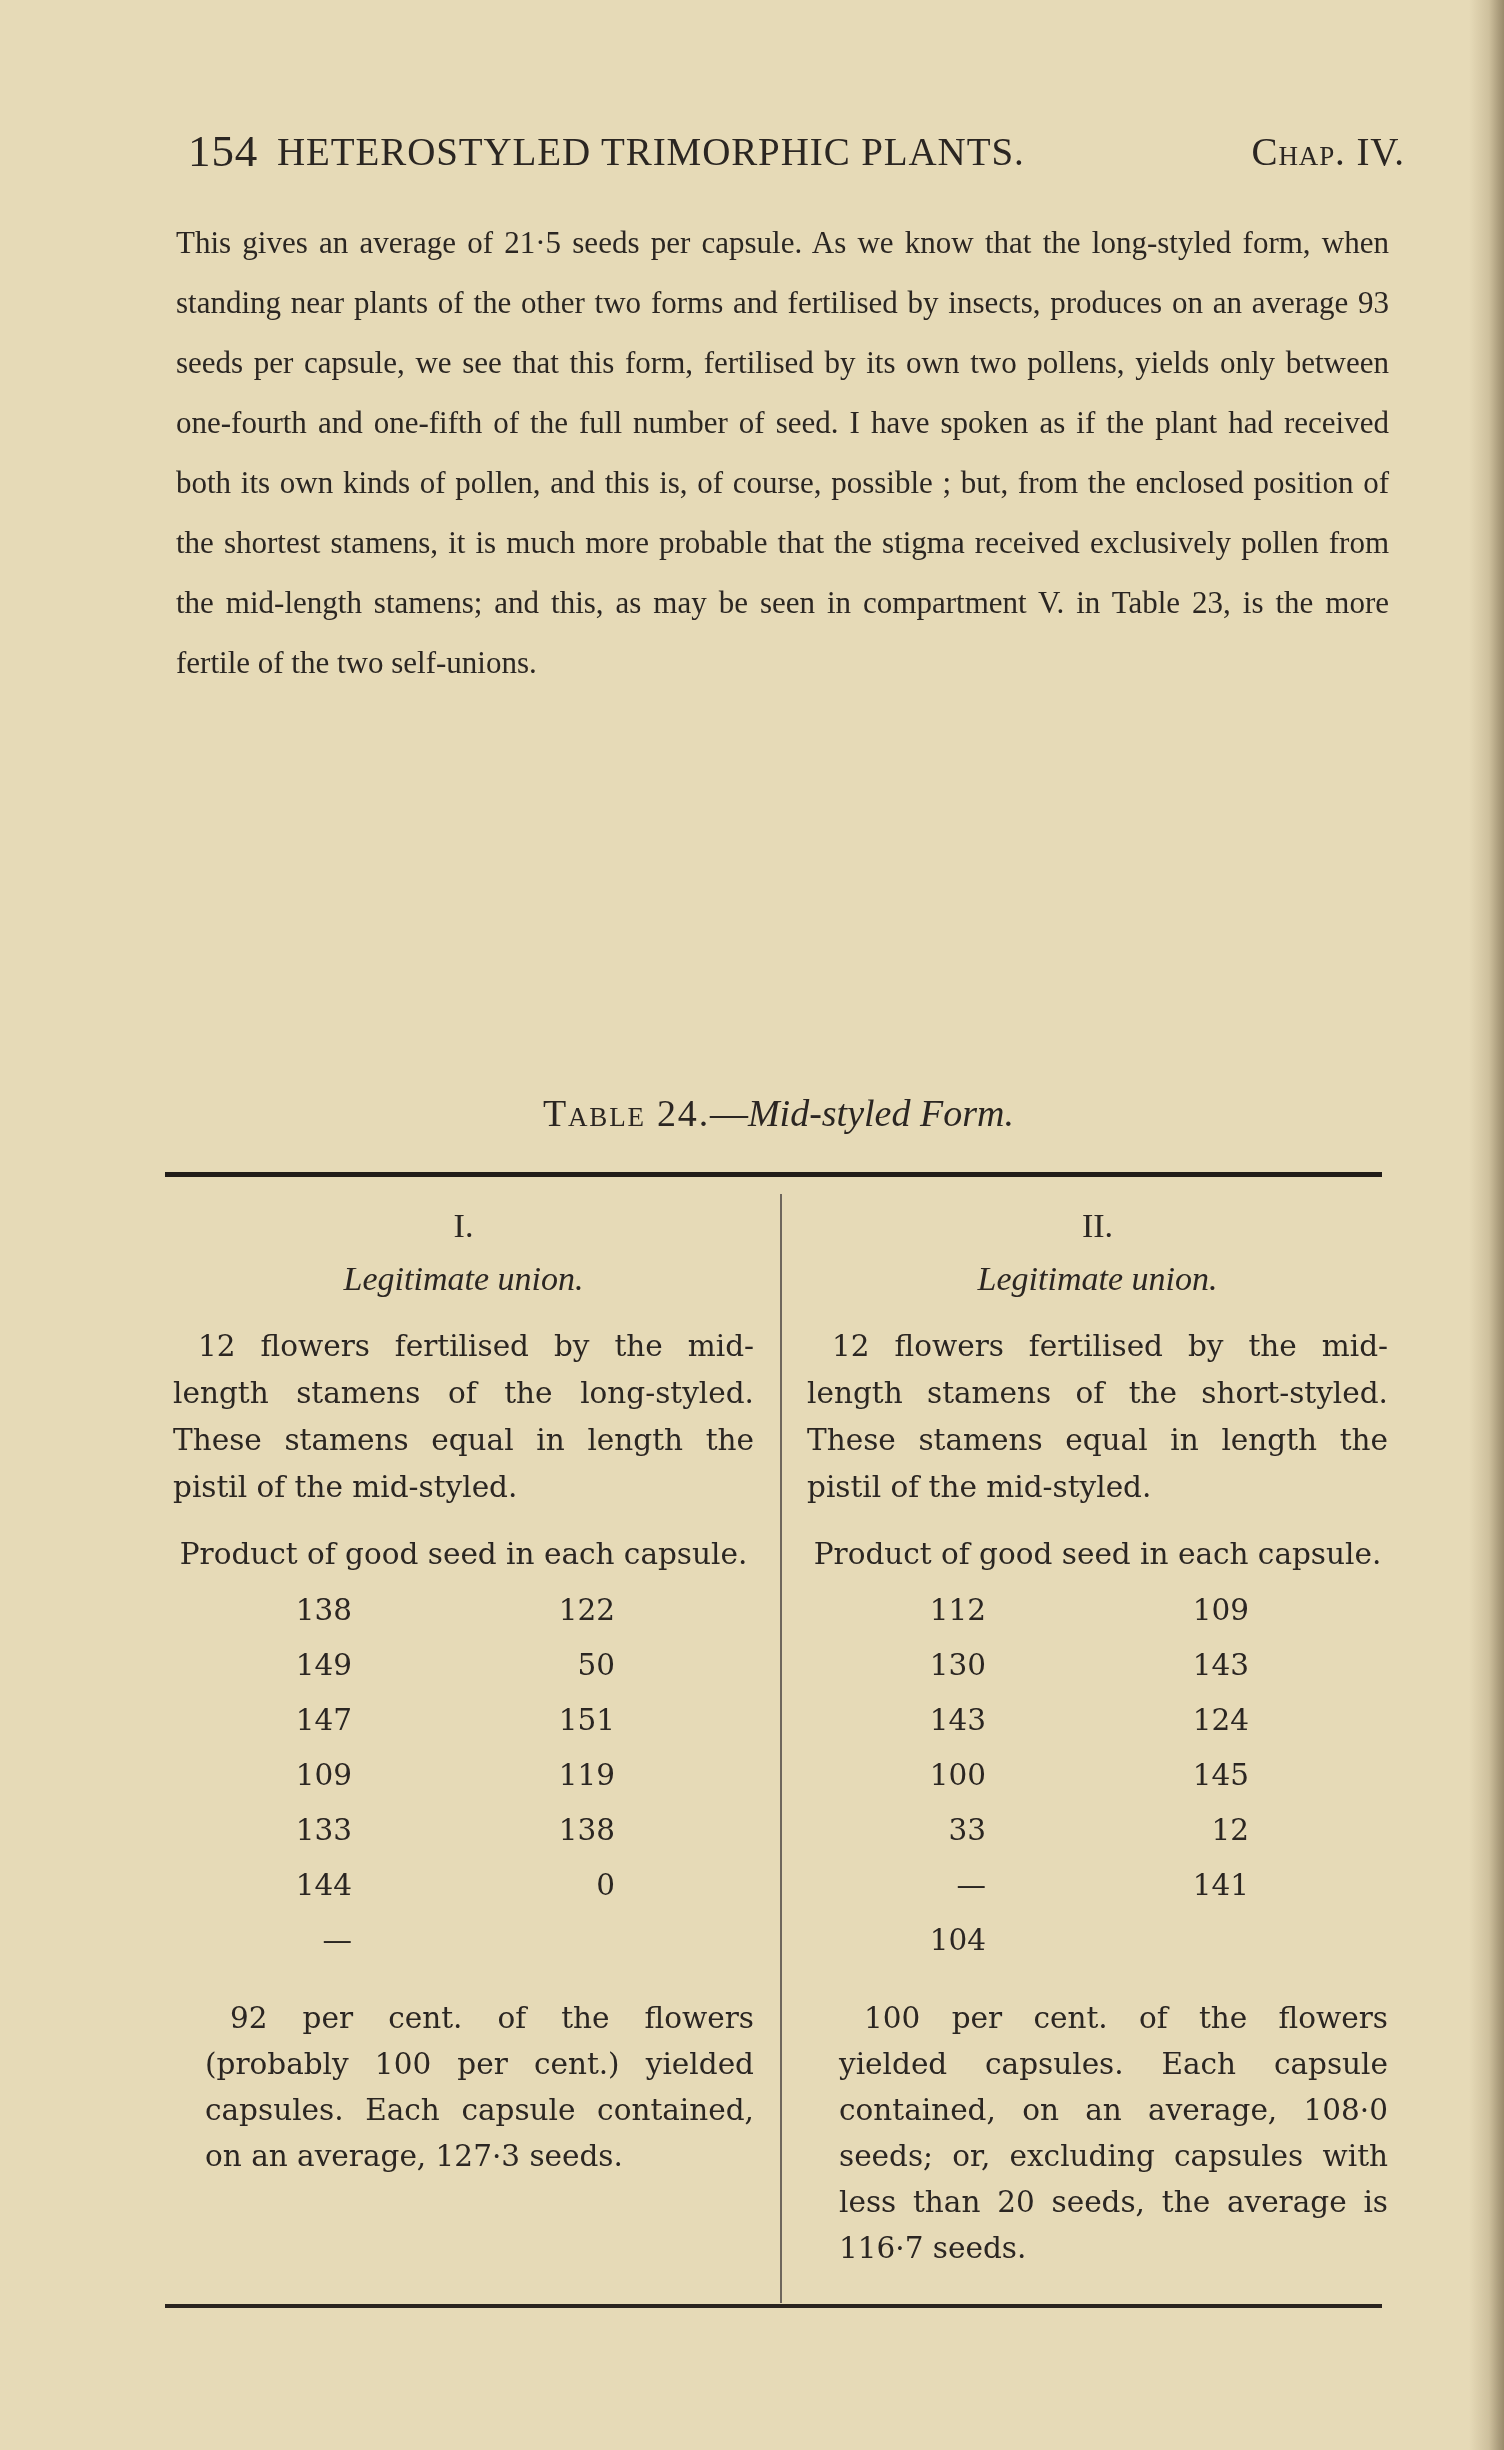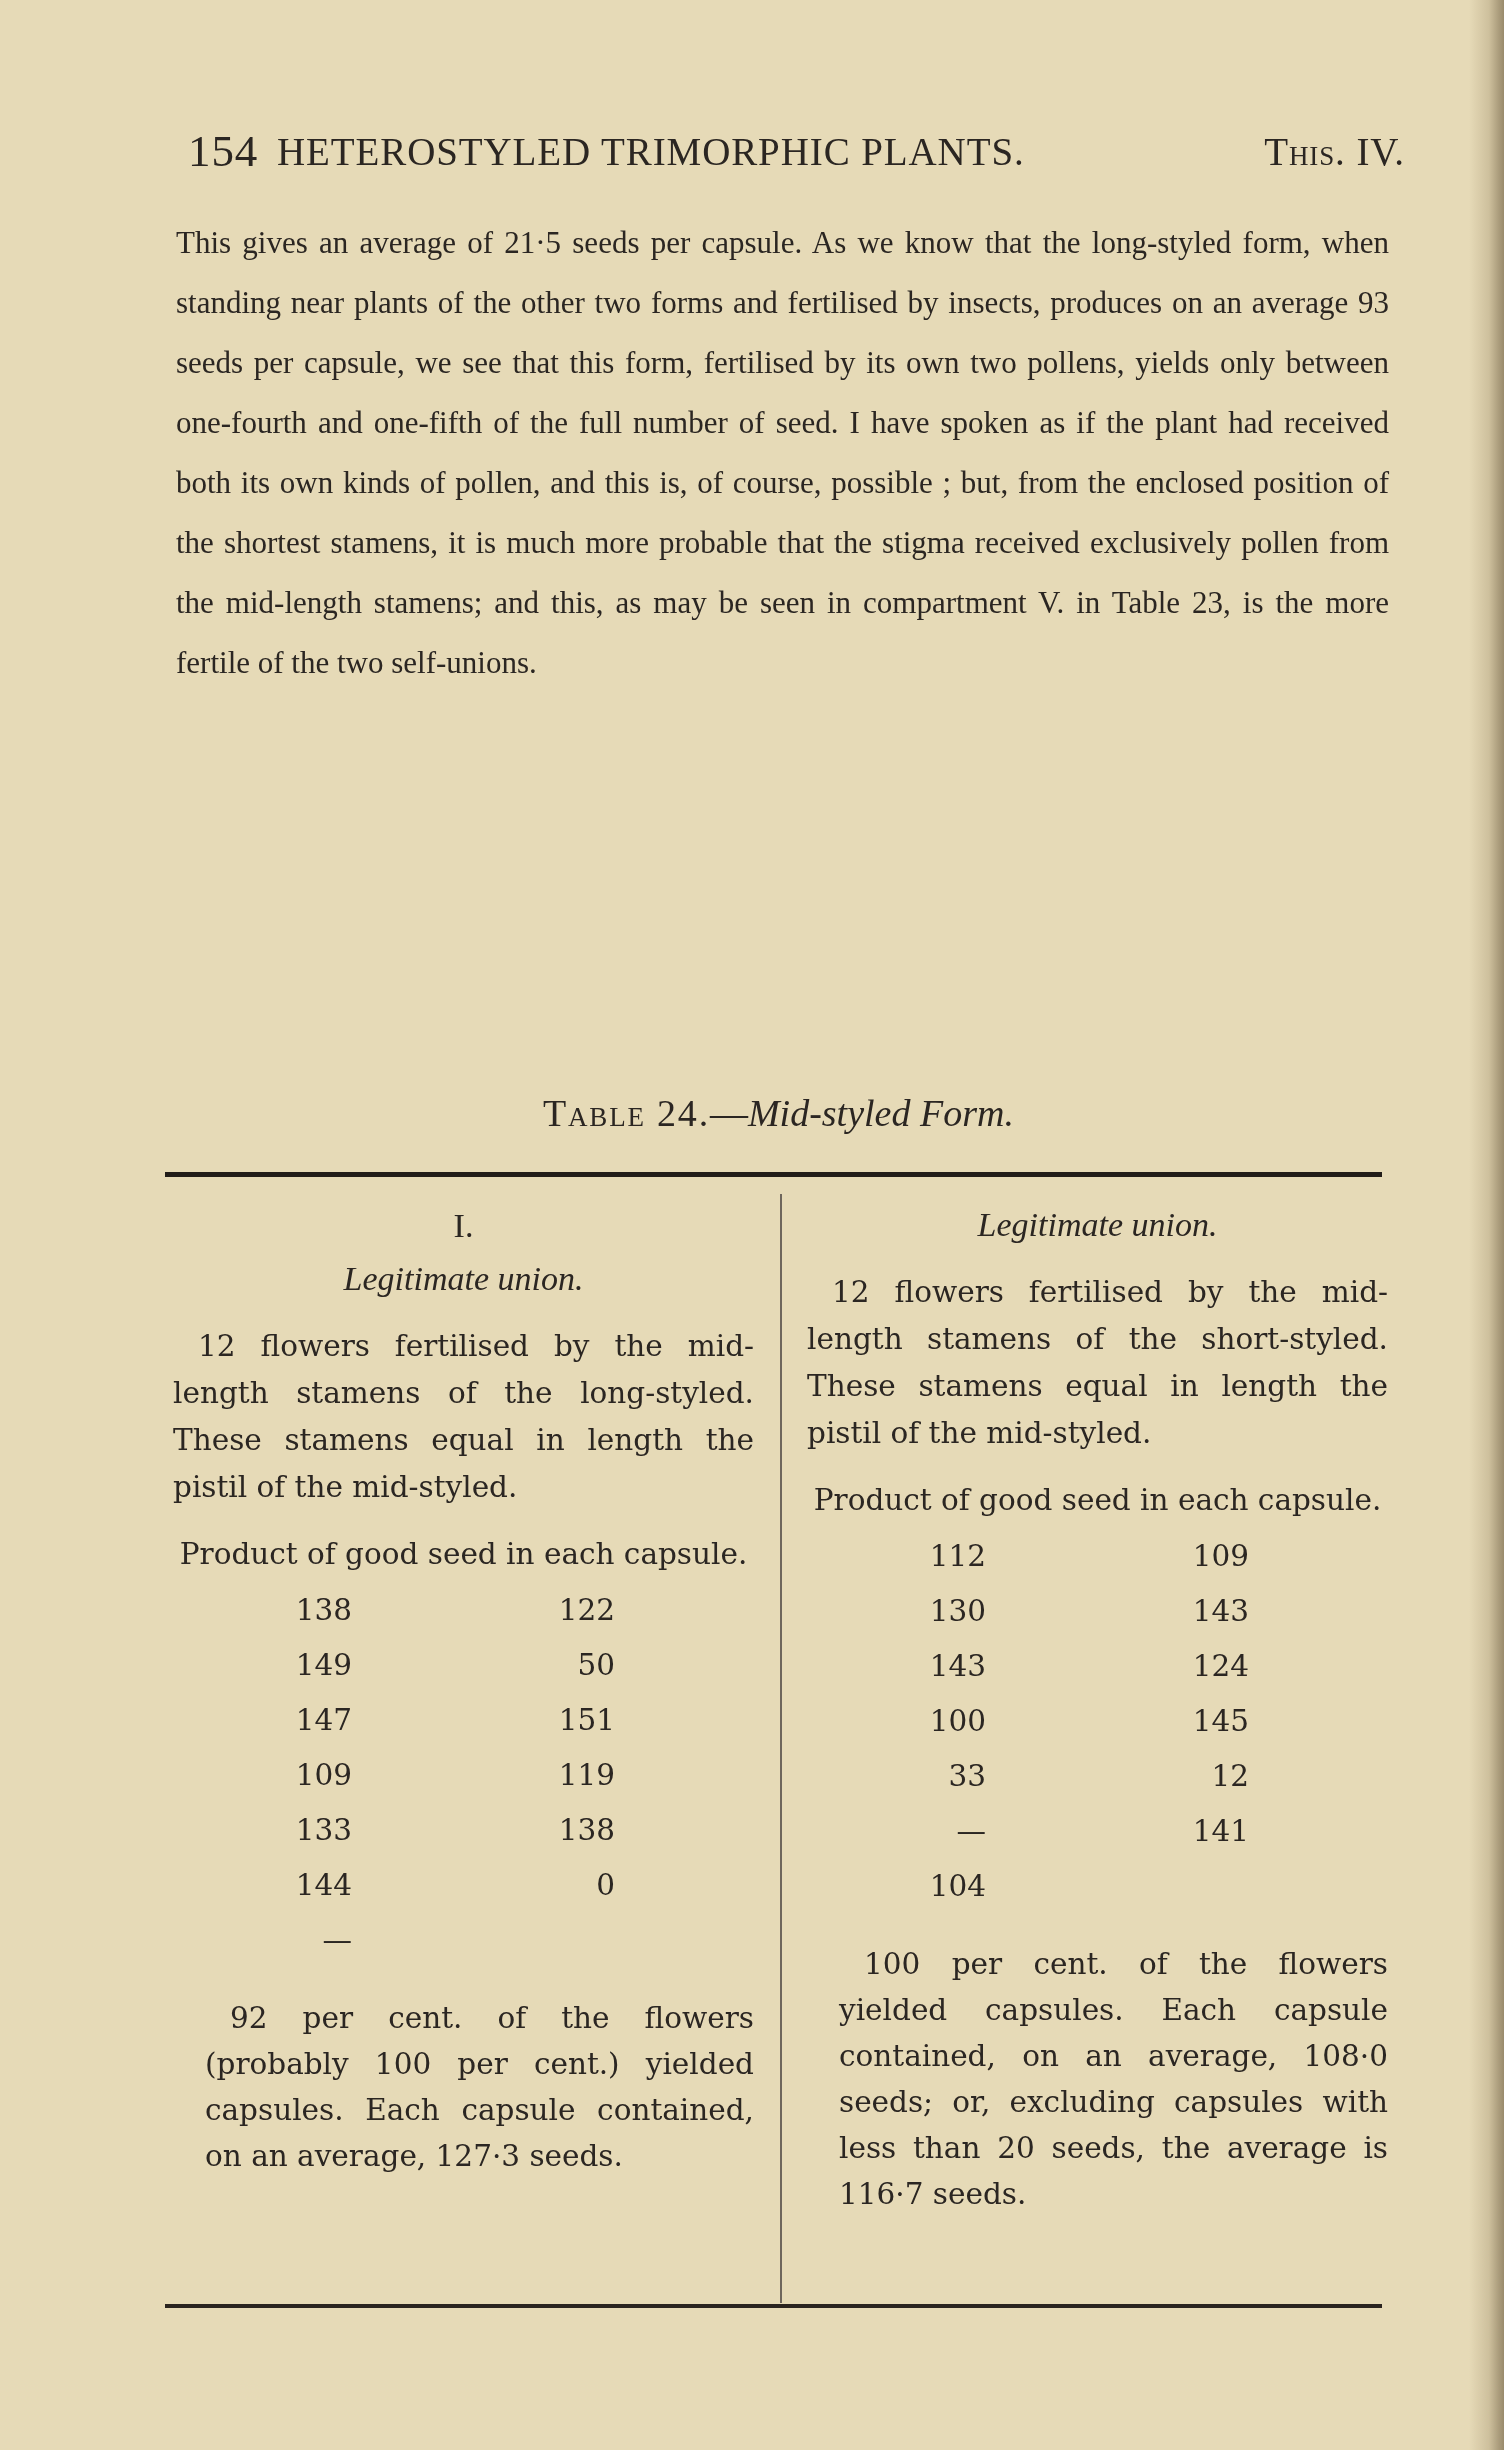--- a/index.html
+++ b/index.html
@@ -80,21 +80,21 @@
   }
 </style>
 </head>
 <body>
 
 <div class="edge-shadow"></div>
 
 <div class="running-head">
   <span class="folio">154</span>
   <span class="title">HETEROSTYLED TRIMORPHIC PLANTS.</span>
-  <span class="chap">This. IV.</span>
+  <span class="chap">Chap. IV.</span>
 </div>
 
 <div class="body-text">
   <p>This gives an average of 21·5 seeds per capsule. As we know that the long-styled form, when standing near plants of the other two forms and fertilised by insects, produces on an average 93 seeds per capsule, we see that this form, fertilised by its own two pollens, yields only between one-fourth and one-fifth of the full number of seed. I have spoken as if the plant had received both its own kinds of pollen, and this is, of course, possible ; but, from the enclosed position of the shortest stamens, it is much more probable that the stigma received exclusively pollen from the mid-length stamens; and this, as may be seen in compartment V. in Table 23, is the more fertile of the two self-unions.</p>
 </div>
 
 <div class="table-caption">
   <span class="tl">Table 24.</span><span>—</span><span class="ts">Mid-styled Form.</span>
 </div>
 
@@ -133,20 +133,21 @@
       </div>
     <div class="vrow">
         <span class="c1">—</span>
         <span class="c2"></span>
       </div>
   </div>
   <div class="summary">92 per cent. of the flowers (probably 100 per cent.) yielded capsules. Each capsule contained, on an average, 127·3 seeds.</div>
 </div>
 
 <div class="col right">
+  <div class="num">II.</div>
   <div class="union">Legitimate union.</div>
   <div class="desc">12 flowers fertilised by the mid-length stamens of the short-styled. These stamens equal in length the pistil of the mid-styled.</div>
   <div class="product">Product of good seed in each capsule.</div>
   <div class="values">
     <div class="vrow">
         <span class="c1">112</span>
         <span class="c2">109</span>
       </div>
     <div class="vrow">
         <span class="c1">130</span>

